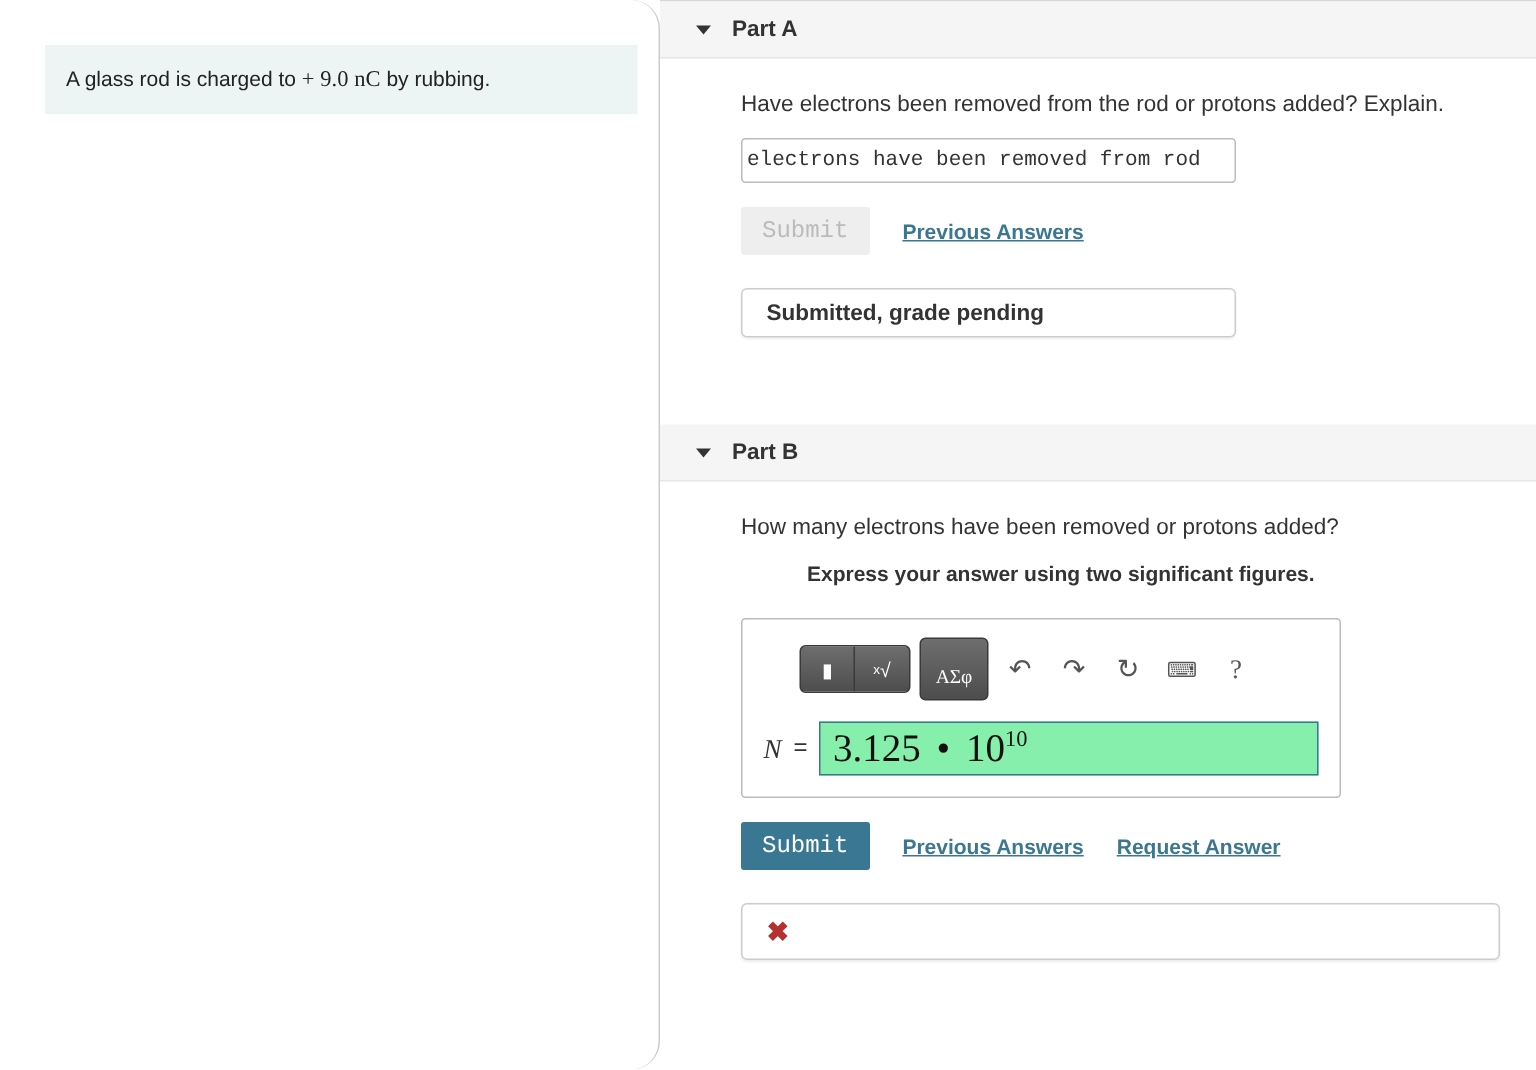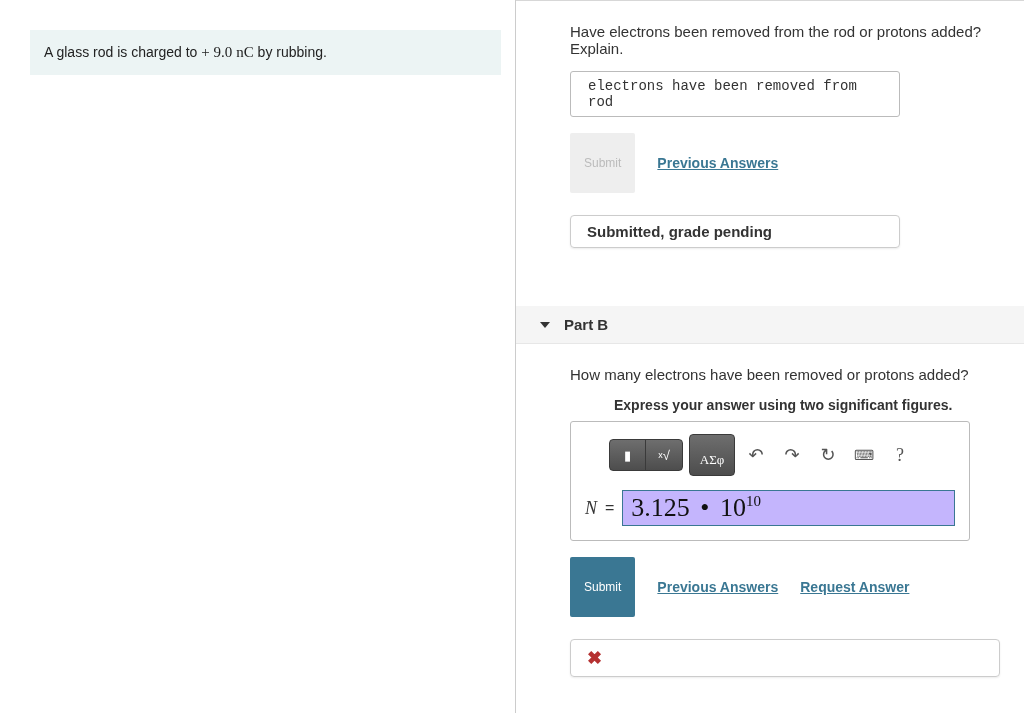--- a/index.html
+++ b/index.html
@@ -9,23 +9,24 @@
     font-size: 14px;
     color: #333;
     background: #fff;
   }
   .page {
     display: flex;
     width: 1024px;
     height: 713px;
   }
   .left-col {
-    width: 516px;
+    width: 440px;
     padding: 30px 14px 30px 30px;
     border-right: 1px solid #ccc;
+    border-radius: 19px;
   }
   .problem-box {
     background: #ecf4f4;
     padding: 14px 14px;
     font-size: 14px;
     color: #222;
   }
   .problem-box .math-n { font-family: "Times New Roman", serif; font-size: 15px; }
   .problem-box .math-unit { font-family: "Times New Roman", serif; font-size: 15px; }
   .right-col {
@@ -43,40 +44,41 @@
   }
   .part-header .caret {
     width: 0; height: 0;
     border-left: 5px solid transparent;
     border-right: 5px solid transparent;
     border-top: 6px solid #333;
   }
   .part-title { font-weight: bold; font-size: 15px; }
   .part-body { padding: 22px 24px 28px 54px; }
   .question-text { font-size: 15px; margin-bottom: 14px; }
-  .instruction { font-weight: bold; font-size: 14px; margin-bottom: 8px; padding-left: 44px; }
+  .instruction { font-weight: bold; font-size: 14px; margin-bottom: 22px; padding-left: 44px; }
   .text-answer {
     border: 1px solid #bbb;
     border-radius: 3px;
-    padding: 6px 17px;
+    padding: 6px 3px;
     font-family: "Courier New", monospace;
     font-size: 14px;
     width: 330px;
     margin-bottom: 16px;
     background: #fff;
   }
   .btn-row { display: flex; align-items: center; gap: 22px; margin-bottom: 22px; }
   .btn-submit {
     background: #3a7793;
     color: #fff;
     border: none;
-    padding: 23px 14px;
-    font-size: 12px;
+    padding: 7px 14px;
+    font-size: 16px;
     border-radius: 2px;
     cursor: pointer;
+    font-family: Liberation Mono, monospace;
   }
   .btn-submit.disabled {
     background: #eee;
     color: #bbb;
     cursor: default;
   }
   .link {
     color: #3a7793;
     text-decoration: underline;
     font-weight: bold;
@@ -138,21 +140,21 @@
     cursor: pointer;
   }
   .eq-input-row {
     display: flex; align-items: center; gap: 8px;
   }
   .eq-label { font-family: "Times New Roman", serif; font-style: italic; font-size: 18px; }
   .eq-eq { font-size: 16px; }
   .eq-input {
     flex: 1;
     border: 1px solid #3a7793;
-    background: #c4b5fd;
+    background: #86efac;
     padding: 2px 8px;
     font-family: "Times New Roman", serif;
     font-size: 26px;
     color: #111;
   }
   .eq-input sup { font-size: 15px; vertical-align: super; }
   .spacer { height: 30px; }
 </style>
 </head>
 <body>
@@ -160,20 +162,24 @@
 <div class="page">
 
   <div class="left-col">
     <div class="problem-box">
       <span>A glass rod is charged to </span><span class="math-n">+</span>&nbsp;<span class="math-n">9.0</span>&nbsp;<span class="math-unit">nC</span><span> by rubbing.</span>
     </div>
   </div>
 
   <div class="right-col">
 
+    <div class="part-header">
+      <div class="caret"></div>
+      <div class="part-title">Part A</div>
+    </div>
     <div class="part-body">
       <div class="question-text">Have electrons been removed from the rod or protons added? Explain.</div>
       <div class="text-answer">electrons have been removed from rod</div>
       <div class="btn-row">
         <button class="btn-submit disabled">Submit</button>
         <span class="link">Previous Answers</span>
       </div>
       <div class="status-box">Submitted, grade pending</div>
     </div>
 

